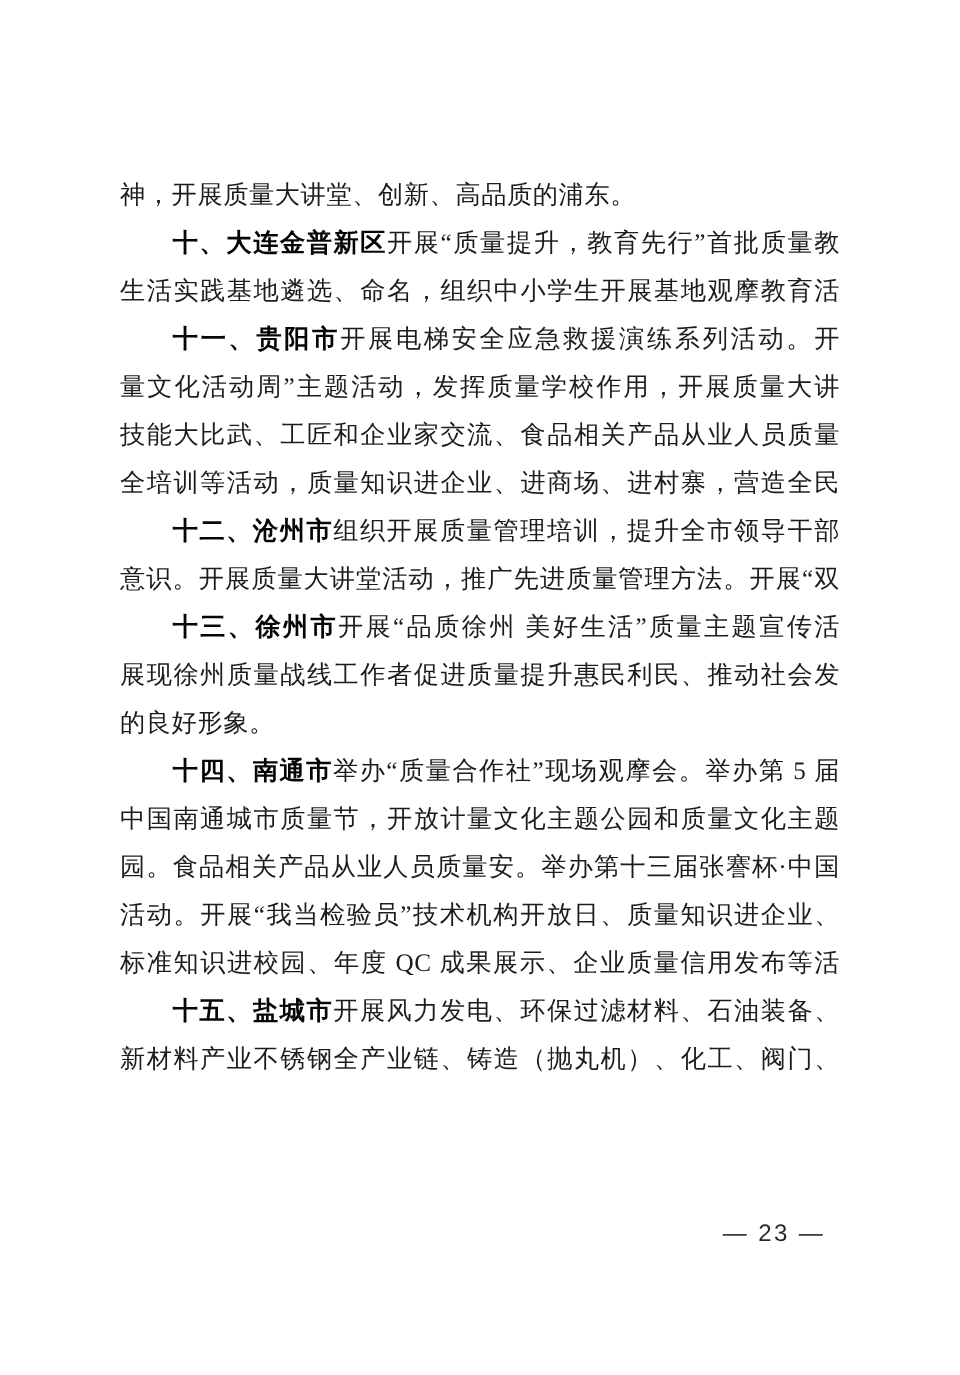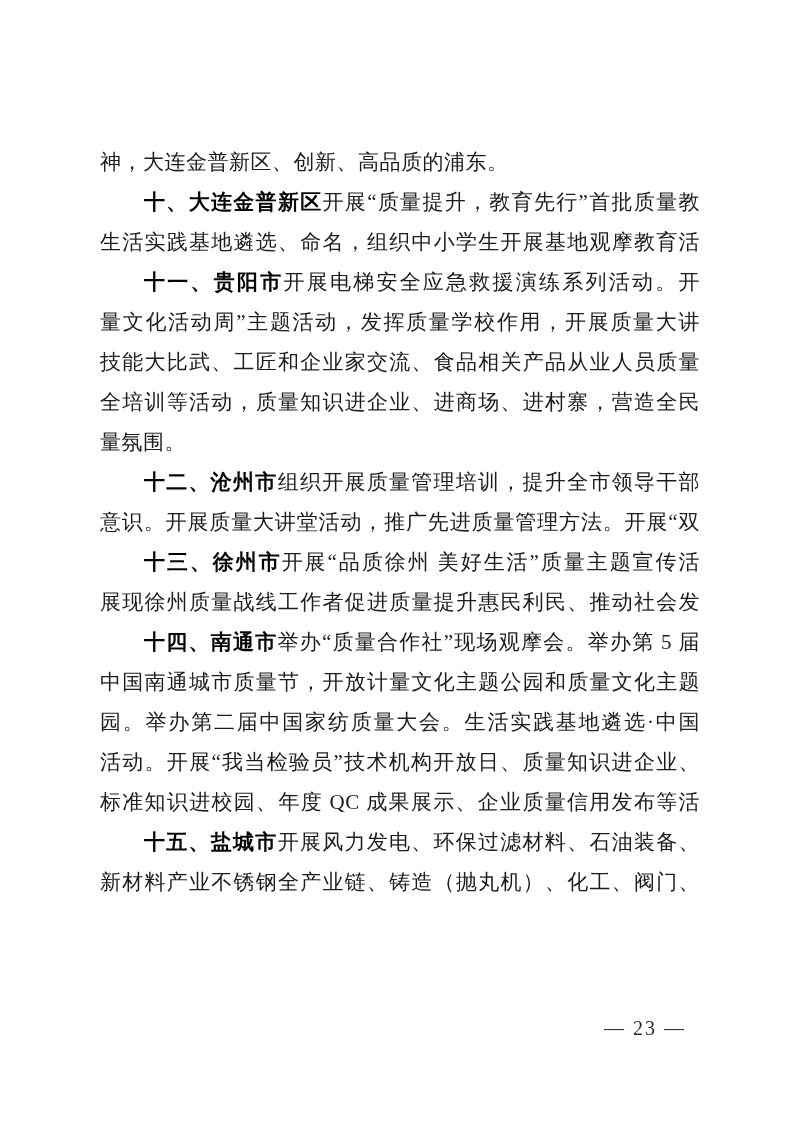--- a/index.html
+++ b/index.html
@@ -52,42 +52,42 @@
     position: absolute;
     top: 1013px;
     left: 590px;
     width: 110px;
     height: 30px;
     line-height: 30px;
     font-size: 20px;
     color: #2a2a2a;
     text-align: center;
     letter-spacing: 2px;
-    font-family: Liberation Serif, serif;
+    font-family: Liberation Sans, sans-serif;
   }
 </style>
 </head>
 <body>
 
 <div class="doc-page">
   <div class="text-block" id="text-block">
-      <div class="line"><span>神，大连金普新区、创新、高品质的浦东。</span></div>
+      <div class="line"><span>神，开展质量大讲堂、创新、高品质的浦东。</span></div>
       <div class="line indent fill"><span class="seg-bold">十、大连金普新区</span><span>开展“质量提升，教育先行”首批质量教育</span></div>
       <div class="line fill"><span>生活实践基地遴选、命名，组织中小学生开展基地观摩教育活动。</span></div>
       <div class="line indent fill"><span class="seg-bold">十一、贵阳市</span><span>开展电梯安全应急救援演练系列活动。开展“质</span></div>
       <div class="line fill"><span>量文化活动周”主题活动，发挥质量学校作用，开展质量大讲堂、</span></div>
       <div class="line fill"><span>技能大比武、工匠和企业家交流、食品相关产品从业人员质量安</span></div>
       <div class="line fill"><span>全培训等活动，质量知识进企业、进商场、进村寨，营造全民质</span></div>
-      <div class="line"><span>量氛围。</span></div>
       <div class="line indent fill"><span class="seg-bold">十二、沧州市</span><span>组织开展质量管理培训，提升全市领导干部质量</span></div>
       <div class="line fill"><span>意识。开展质量大讲堂活动，推广先进质量管理方法。开展“双创</span></div>
       <div class="line indent fill"><span class="seg-bold">十三、徐州市</span><span>开展“品质徐州 美好生活”质量主题宣传活动，</span></div>
       <div class="line fill"><span>展现徐州质量战线工作者促进质量提升惠民利民、推动社会发展</span></div>
+      <div class="line"><span>的良好形象。</span></div>
       <div class="line indent fill"><span class="seg-bold">十四、南通市</span><span>举办“质量合作社”现场观摩会。举办第 5 届</span></div>
       <div class="line fill"><span>中国南通城市质量节，开放计量文化主题公园和质量文化主题公</span></div>
-      <div class="line fill"><span>园。举办第二届中国家纺质量大会。生活实践基地遴选·中国</span></div>
+      <div class="line fill"><span>园。食品相关产品从业人员质量安。举办第十三届张謇杯·中国</span></div>
       <div class="line fill"><span>活动。开展“我当检验员”技术机构开放日、质量知识进企业、</span></div>
       <div class="line fill"><span>标准知识进校园、年度 QC 成果展示、企业质量信用发布等活动。</span></div>
       <div class="line indent fill"><span class="seg-bold">十五、盐城市</span><span>开展风力发电、环保过滤材料、石油装备、合金</span></div>
       <div class="line fill"><span>新材料产业不锈钢全产业链、铸造（抛丸机）、化工、阀门、磁</span></div>
     </div>
   <div class="page-number">— 23 —</div>
 </div>
 
 </body></html>

